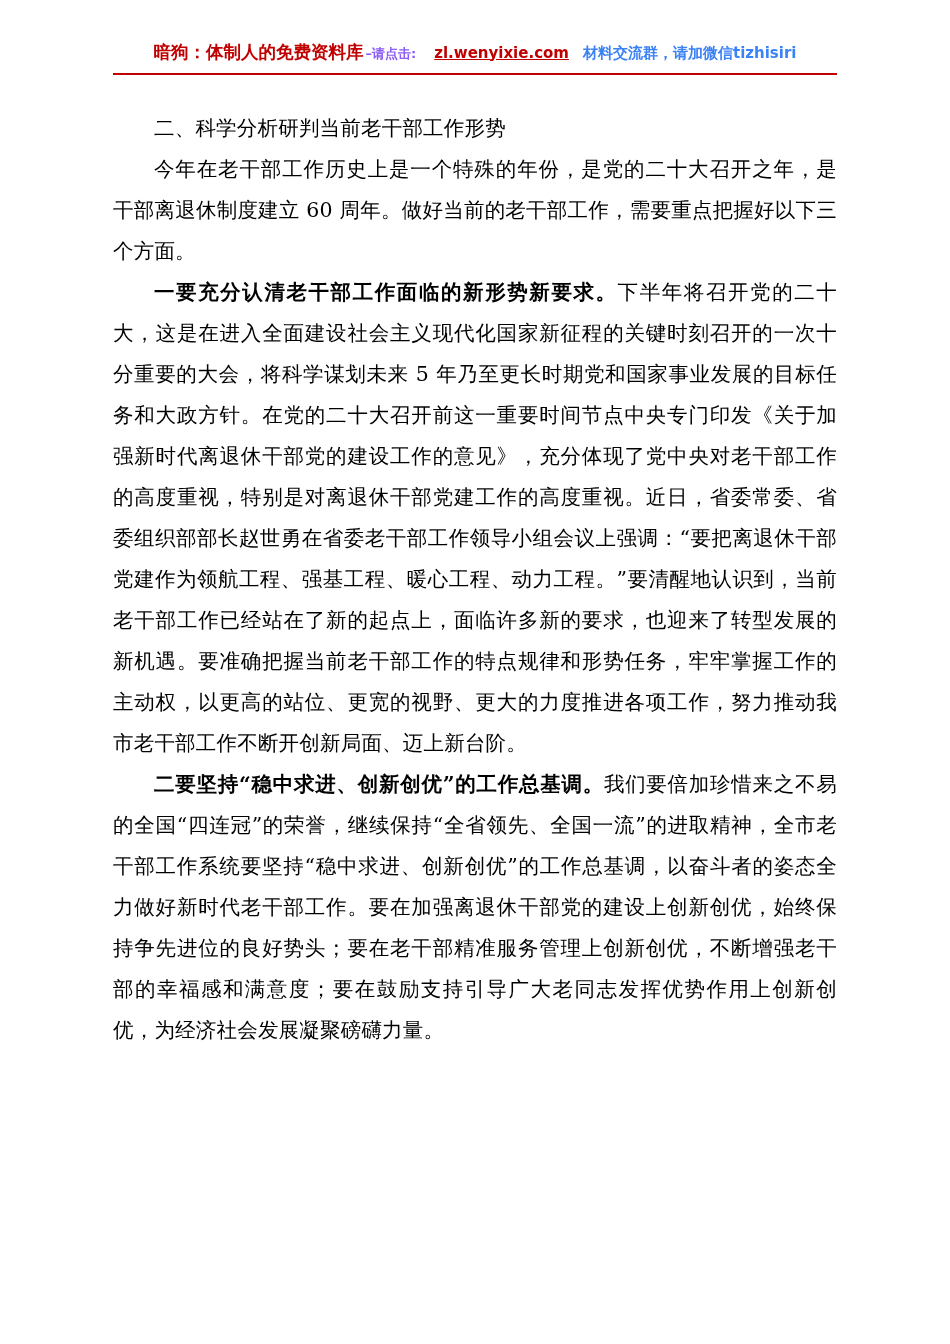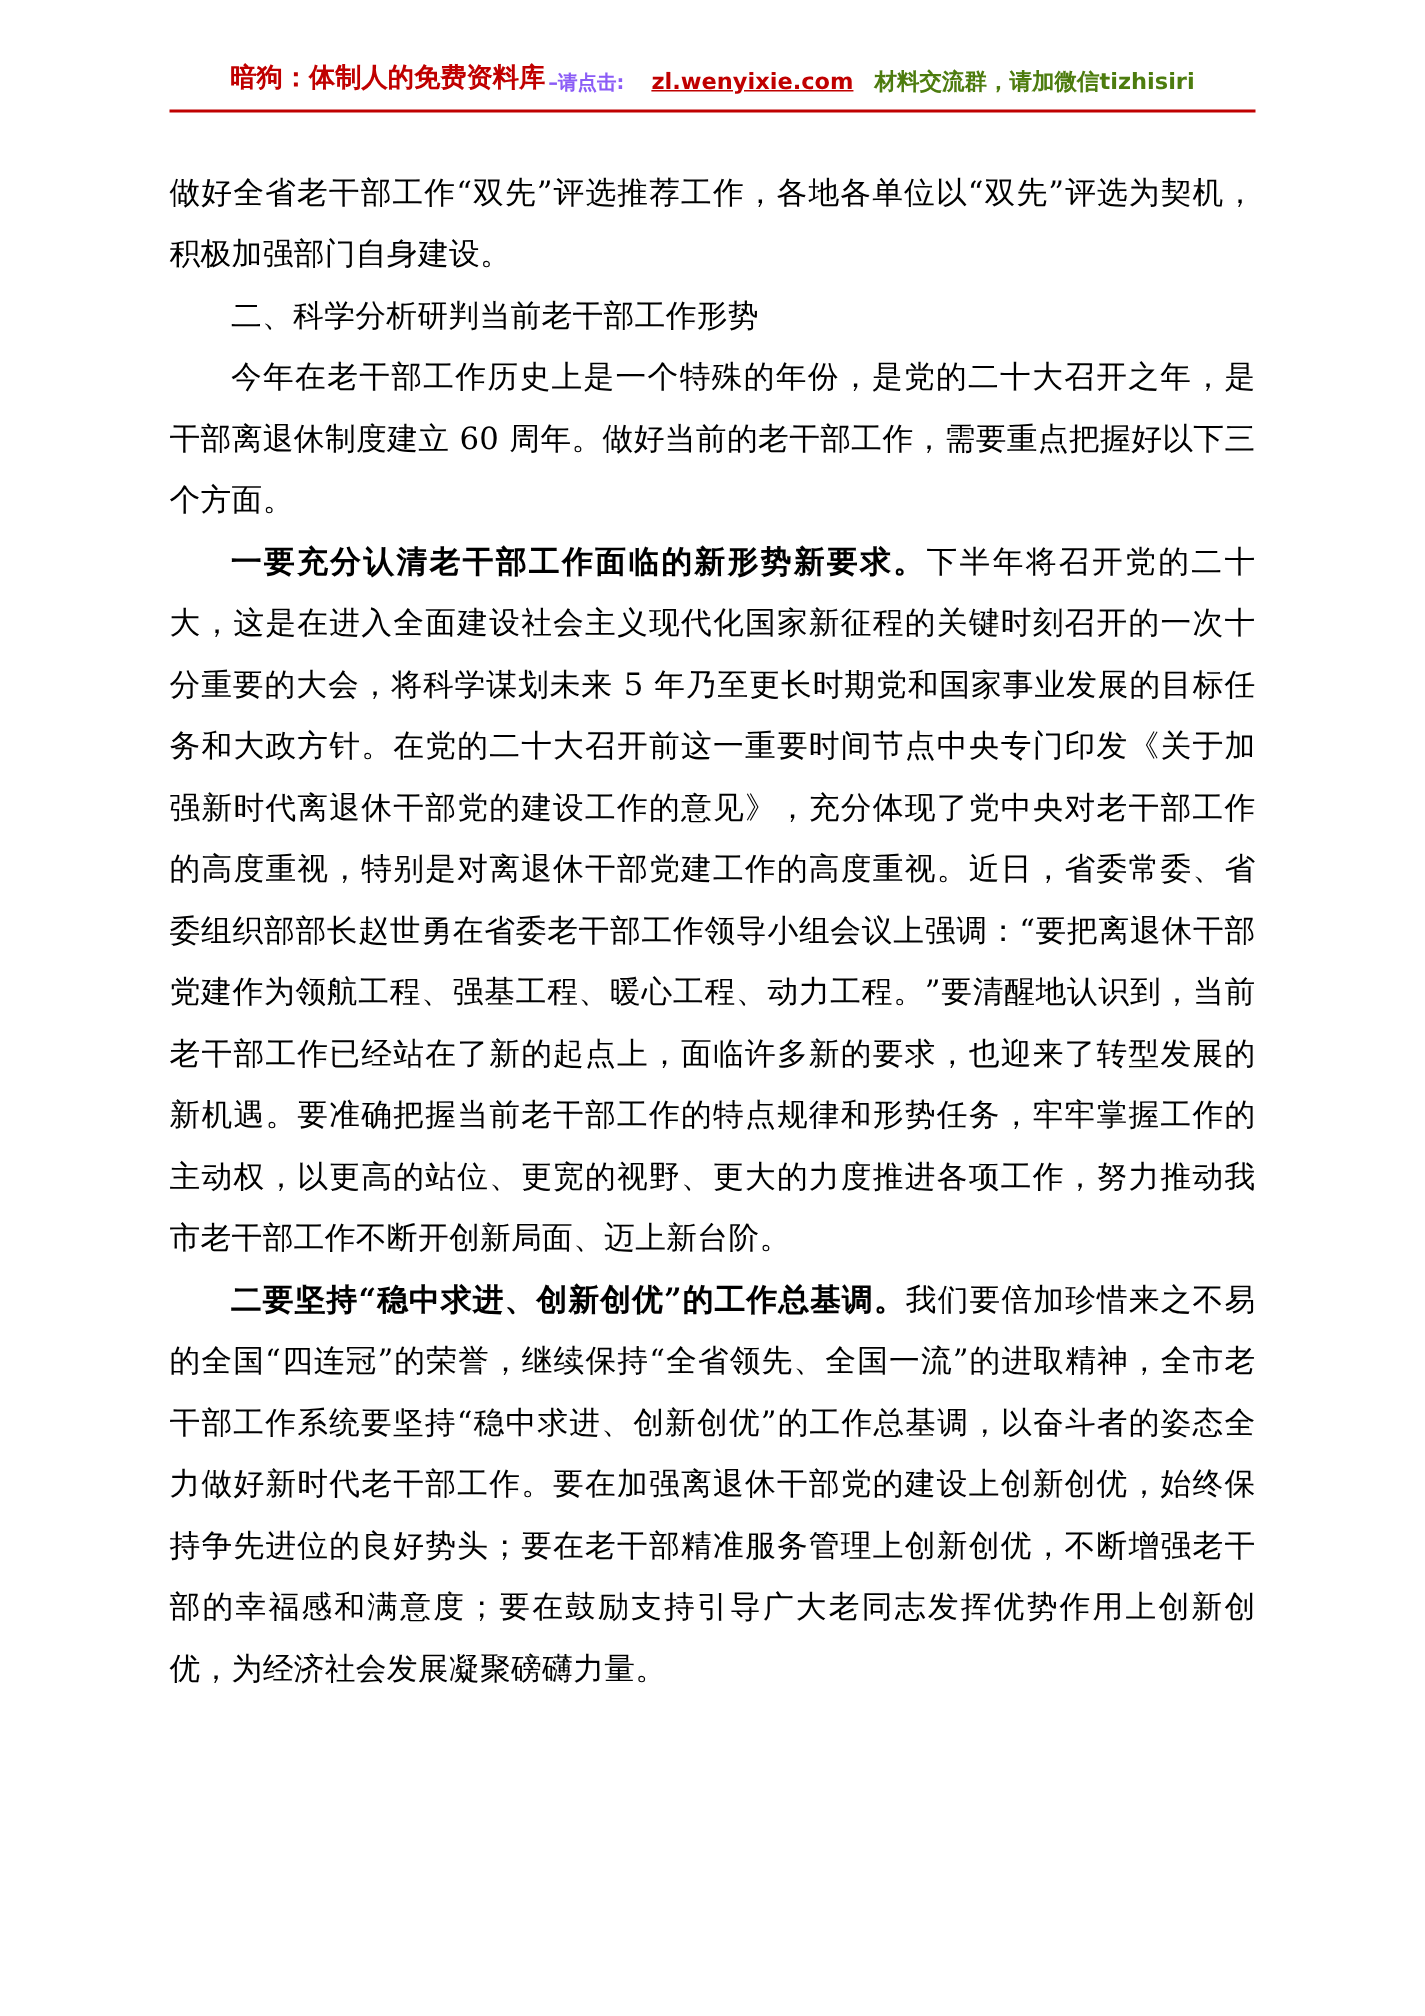--- a/index.html
+++ b/index.html
@@ -29,21 +29,21 @@
     left: 113px;
     width: 724px;
     height: 30px;
     display: flex;
     align-items: center;
     justify-content: center;
     white-space: nowrap;
   }
   .banner-inner {
     display: flex;
-    align-items: flex-end;
+    align-items: center;
     font-size: 17px;
     line-height: 1;
   }
   .banner-red {
     color: #c00000;
     font-weight: bold;
     font-family: "DejaVu Sans", "Liberation Sans", sans-serif;
     font-size: 17.5px;
   }
   .banner-link-pre {
@@ -55,21 +55,21 @@
   }
   .banner-link {
     color: #c00000;
     font-weight: bold;
     font-family: "DejaVu Sans", "Liberation Sans", sans-serif;
     font-size: 15px;
     text-decoration: underline;
     margin-left: 18px;
   }
   .banner-black {
-    color: #4d7c0f;
+    color: #3b82f6;
     font-weight: bold;
     font-family: "DejaVu Sans", "Liberation Sans", sans-serif;
     font-size: 15px;
     margin-left: 14px;
   }
   .banner-rule {
     position: absolute;
     left: 113px;
     top: 73px;
     width: 724px;
@@ -109,21 +109,20 @@
       <span class="banner-red">暗狗：体制人的免费资料库</span>
       <span class="banner-link-pre">–请点击:</span>
       <span class="banner-link">zl.wenyixie.com</span>
       <span class="banner-black">材料交流群，请加微信tizhisiri</span>
     </div>
   </div>
   <div class="banner-rule"></div>
 
   <div class="content">
 
-    <p>做好全省老干部工作“双先”评选推荐工作，各地各单位以“双先”评选为契机，积极加强部门自身建设。</p>
 
     <p class="indent">二、科学分析研判当前老干部工作形势</p>
 
     <p class="indent">今年在老干部工作历史上是一个特殊的年份，是党的二十大召开之年，是干部离退休制度建立 60 周年。做好当前的老干部工作，需要重点把握好以下三个方面。</p>
 
     <p class="indent">
       <span class="bold">一要充分认清老干部工作面临的新形势新要求。</span><span>下半年将召开党的二十大，这是在进入全面建设社会主义现代化国家新征程的关键时刻召开的一次十分重要的大会，将科学谋划未来 5 年乃至更长时期党和国家事业发展的目标任务和大政方针。在党的二十大召开前这一重要时间节点中央专门印发《关于加强新时代离退休干部党的建设工作的意见》，充分体现了党中央对老干部工作的高度重视，特别是对离退休干部党建工作的高度重视。近日，省委常委、省委组织部部长赵世勇在省委老干部工作领导小组会议上强调：“要把离退休干部党建作为领航工程、强基工程、暖心工程、动力工程。”要清醒地认识到，当前老干部工作已经站在了新的起点上，面临许多新的要求，也迎来了转型发展的新机遇。要准确把握当前老干部工作的特点规律和形势任务，牢牢掌握工作的主动权，以更高的站位、更宽的视野、更大的力度推进各项工作，努力推动我市老干部工作不断开创新局面、迈上新台阶。</span>
     </p>
 
     <p class="indent">

